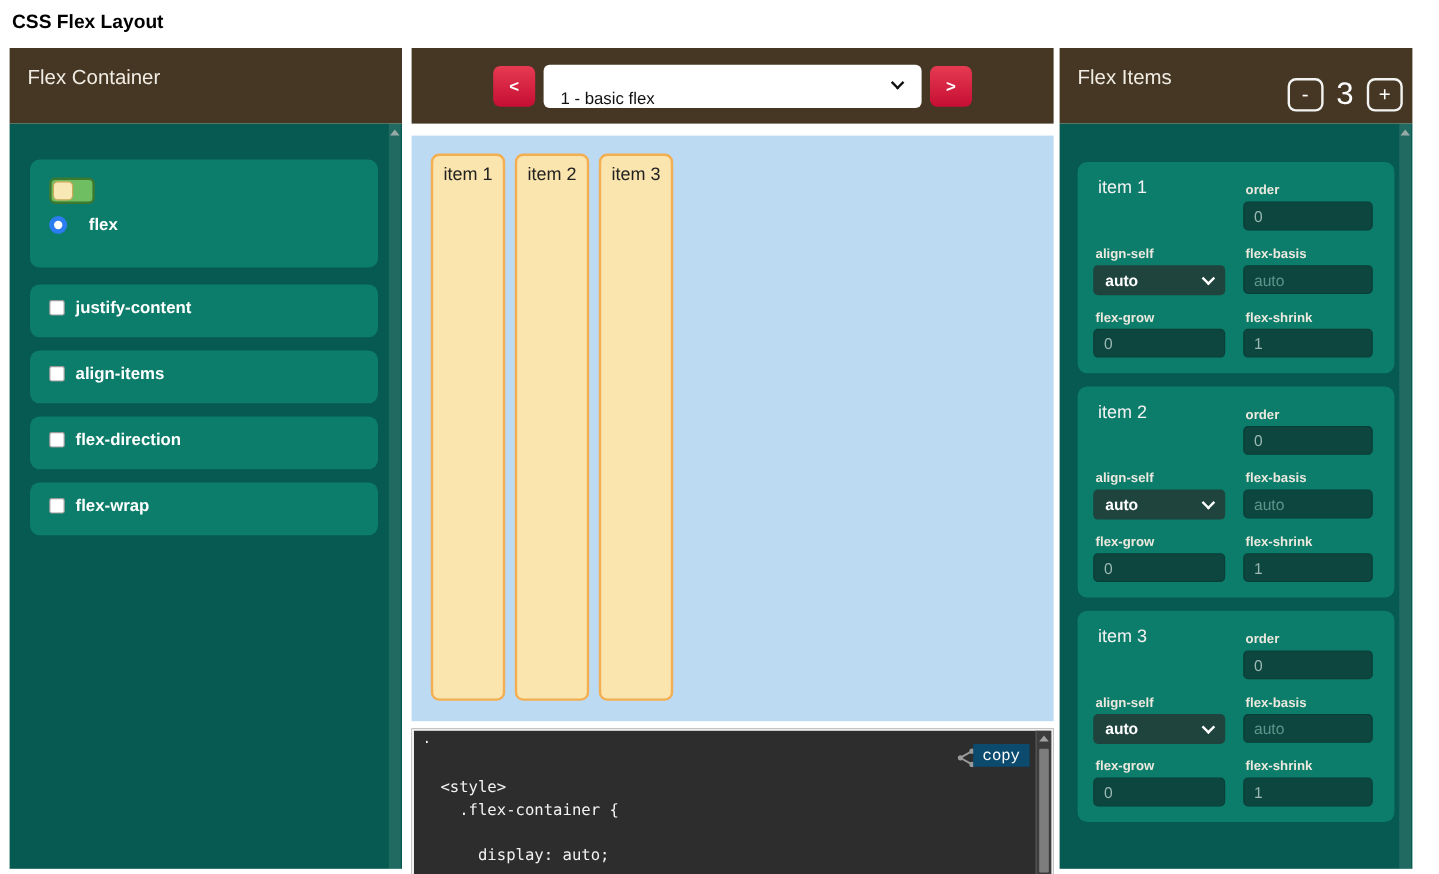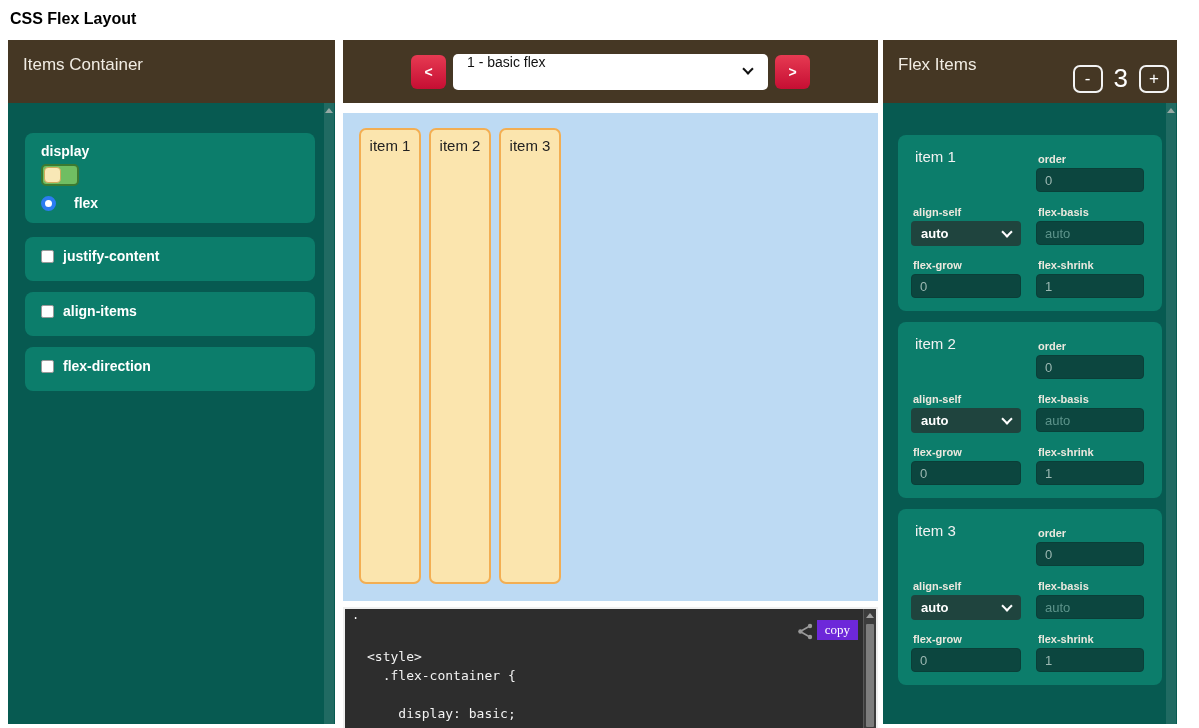--- a/index.html
+++ b/index.html
@@ -43,42 +43,42 @@
   .prop-label { font-size:14px; font-weight:bold; color:#fff; line-height:15px; }
 
   
   #middle-col { position:absolute; left:343px; top:40px; width:535px; height:688px; }
   #preset-bar { height:63px; background:#453724; display:flex; align-items:center;
     justify-content:center; gap:7px; }
   .nav-btn { width:35px; height:34px; border:none; border-radius:6px; cursor:pointer;
     background:linear-gradient(180deg,#e63a52,#c60e33); color:#fff; font-size:14px;
     font-weight:bold; font-family:"Liberation Sans", sans-serif; }
   .preset-select { width:315px; height:36px; background:#fff; border-radius:5px;
-    position:relative; display:flex; align-items:flex-start; padding-left:14px;
+    position:relative; display:flex; align-items:flex-end; padding-left:14px;
     font-size:14px; color:#111; cursor:pointer; }
   .chev { width:8px; height:8px; border-right:2px solid #111; border-bottom:2px solid #111;
     transform:rotate(45deg); position:absolute; right:16px; top:11px; }
 
   #demo-area { position:absolute; left:0; top:73px; width:535px; height:488px;
     background:#bddaf3; display:flex; padding:15px 0 0 16px; }
   .demo-item { width:62px; height:456px; margin-right:8px; background:#fbe5ae;
     border:2px solid #f3ae52; border-radius:7px; text-align:center; padding-top:7px;
     font-size:15px; color:#222; }
 
   #code-block { position:absolute; left:0; top:567px; width:535px; height:130px;
     background:#2d2d2d; border:2px solid #efefef; }
   .code-dot { position:absolute; left:7px; top:0px; color:#fff; font-size:12px;
     font-family:"Liberation Mono", monospace; }
   .code-lines { padding:38px 0 0 22px; font-family:"DejaVu Sans Mono", monospace;
     font-size:13px; line-height:19px; color:#f2f2f2; }
   .code-line { white-space:pre; min-height:19px; }
   .share-icon { position:absolute; right:62px; top:14px; cursor:pointer; }
-  .copy-btn { position:absolute; right:18px; top:11px; background:#6d28d9;
+  .copy-btn { position:absolute; right:18px; top:11px; background:#0c4a6e;
     color:#fff; border:none; font-size:13px; padding:2px 8px; cursor:pointer;
-    font-family:Liberation Serif, serif; }
+    font-family:Liberation Mono, monospace; }
   .code-scroll { position:absolute; right:0; top:0; bottom:0; width:13px;
     background:#3c3c3c; border-left:1px solid #575757; }
   .code-scroll .arrow-up { width:0; height:0; margin:4px auto 2px;
     border-left:4px solid transparent; border-right:4px solid transparent;
     border-bottom:5px solid #a0a0a0; }
   .code-thumb { position:absolute; left:2px; top:15px; bottom:8px; width:8px;
     background:#7d7d7d; border-radius:1px; }
 
   
   #right-panel { left:883px; width:294px; }
@@ -109,46 +109,49 @@
   .l-grow { left:15px; top:124px; }     .f-grow { left:13px; top:139px; width:110px; }
   .l-shrink { left:140px; top:124px;text-align:right; }  .f-shrink { left:138px; top:139px; }
 </style>
 </head>
 <body>
 
 <div class="page-title">CSS Flex Layout</div>
 
 <section class="panel" id="left-panel">
   <div class="panel-header">
-    <div class="panel-title">Items Container</div>
+    <div class="panel-title">Flex Container</div>
   </div>
   <div class="panel-body">
 
     <div class="card display-card">
-      <div class="display-label">display</div>
       <div class="toggle">
         <div class="toggle-knob"></div>
       </div>
       <div class="radio-row">
         <span class="radio"></span>
         <span class="radio-label">flex</span>
       </div>
     </div>
 
     <div class="card prop-card">
       <span class="checkbox"></span>
       <span class="prop-label">justify-content</span>
     </div>
     <div class="card prop-card">
       <span class="checkbox"></span>
       <span class="prop-label">align-items</span>
     </div>
     <div class="card prop-card">
       <span class="checkbox"></span>
       <span class="prop-label">flex-direction</span>
+    </div>
+    <div class="card prop-card">
+      <span class="checkbox"></span>
+      <span class="prop-label">flex-wrap</span>
     </div>
 
     <div class="vtrack">
       <div class="arrow-up"></div>
     </div>
   </div>
 </section>
 
 <div id="middle-col">
 
@@ -166,21 +169,21 @@
     <div class="demo-item">item 2</div>
     <div class="demo-item">item 3</div>
   </div>
 
   <div id="code-block">
     <div class="code-dot">.</div>
     <div class="code-lines">
       <div class="code-line">&lt;style&gt;</div>
       <div class="code-line">  .flex-container {</div>
       <div class="code-line"></div>
-      <div class="code-line">    display: basic;</div>
+      <div class="code-line">    display: auto;</div>
     </div>
     <svg class="share-icon" width="17" height="17" viewBox="0 0 17 17">
       <circle cx="13" cy="3" r="2.2" fill="#9a9a9a"></circle>
       <circle cx="3.4" cy="8.5" r="2.2" fill="#9a9a9a"></circle>
       <circle cx="13" cy="14" r="2.2" fill="#9a9a9a"></circle>
       <path d="M5 7.5 L11.5 3.8 M5 9.5 L11.5 13.2" stroke="#9a9a9a" stroke-width="1.6" fill="none"></path>
     </svg>
     <button class="copy-btn">copy</button>
     <div class="code-scroll">
       <div class="arrow-up"></div>

